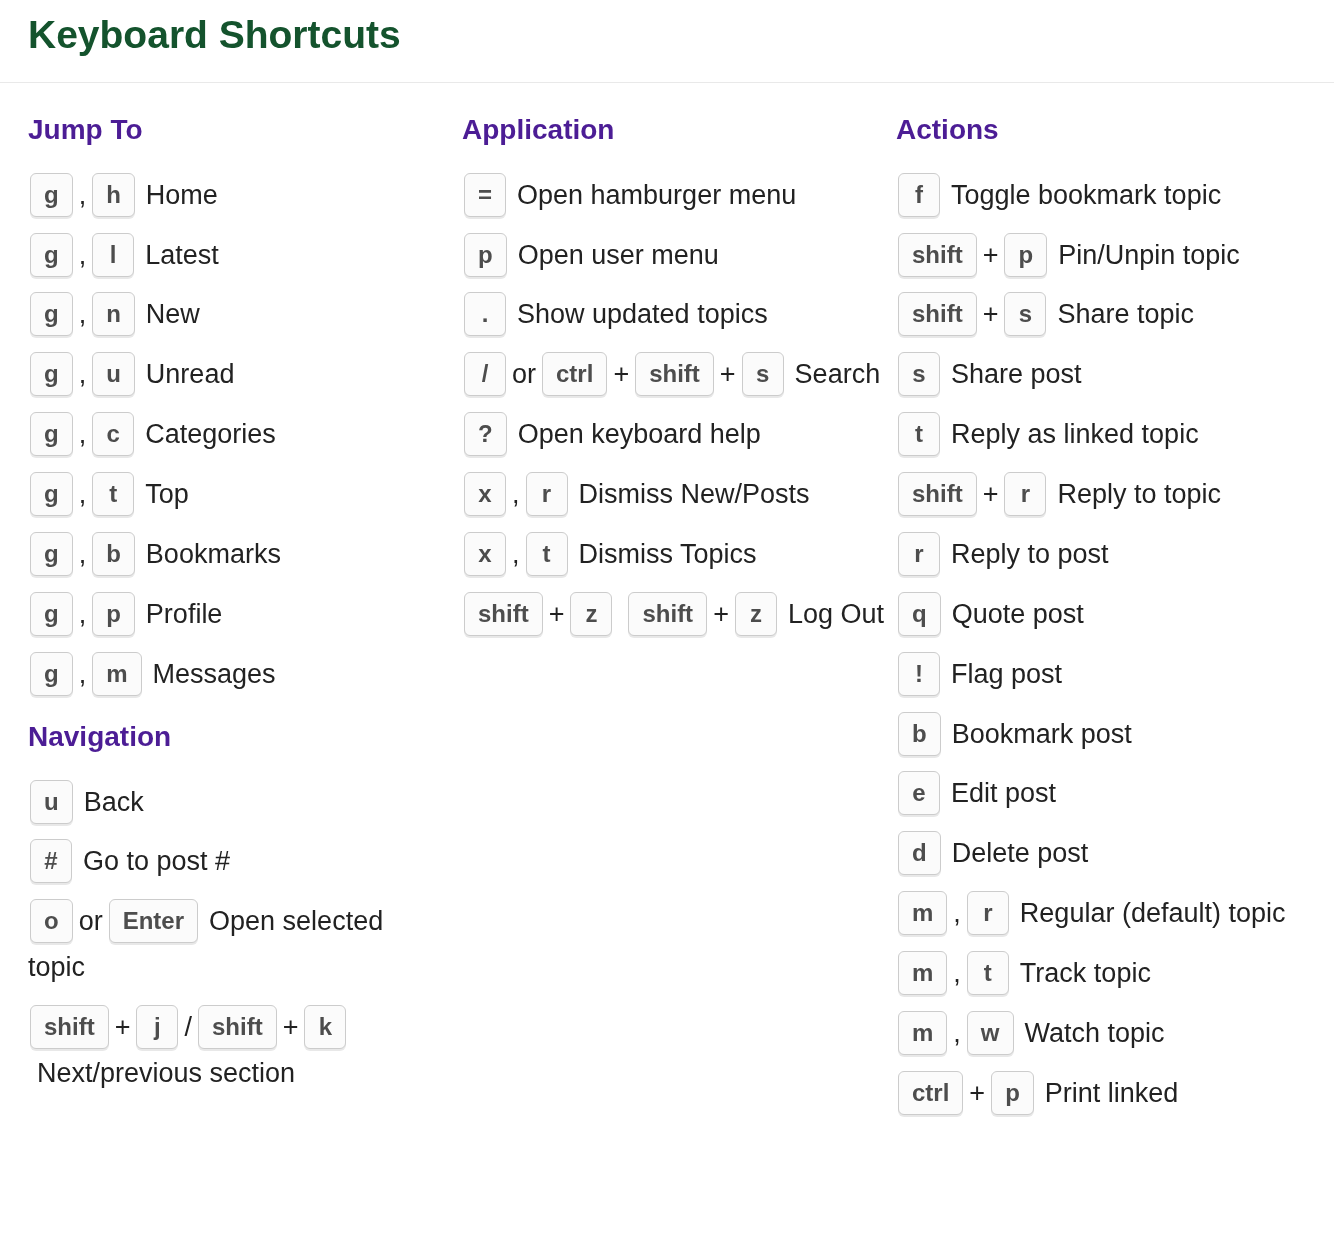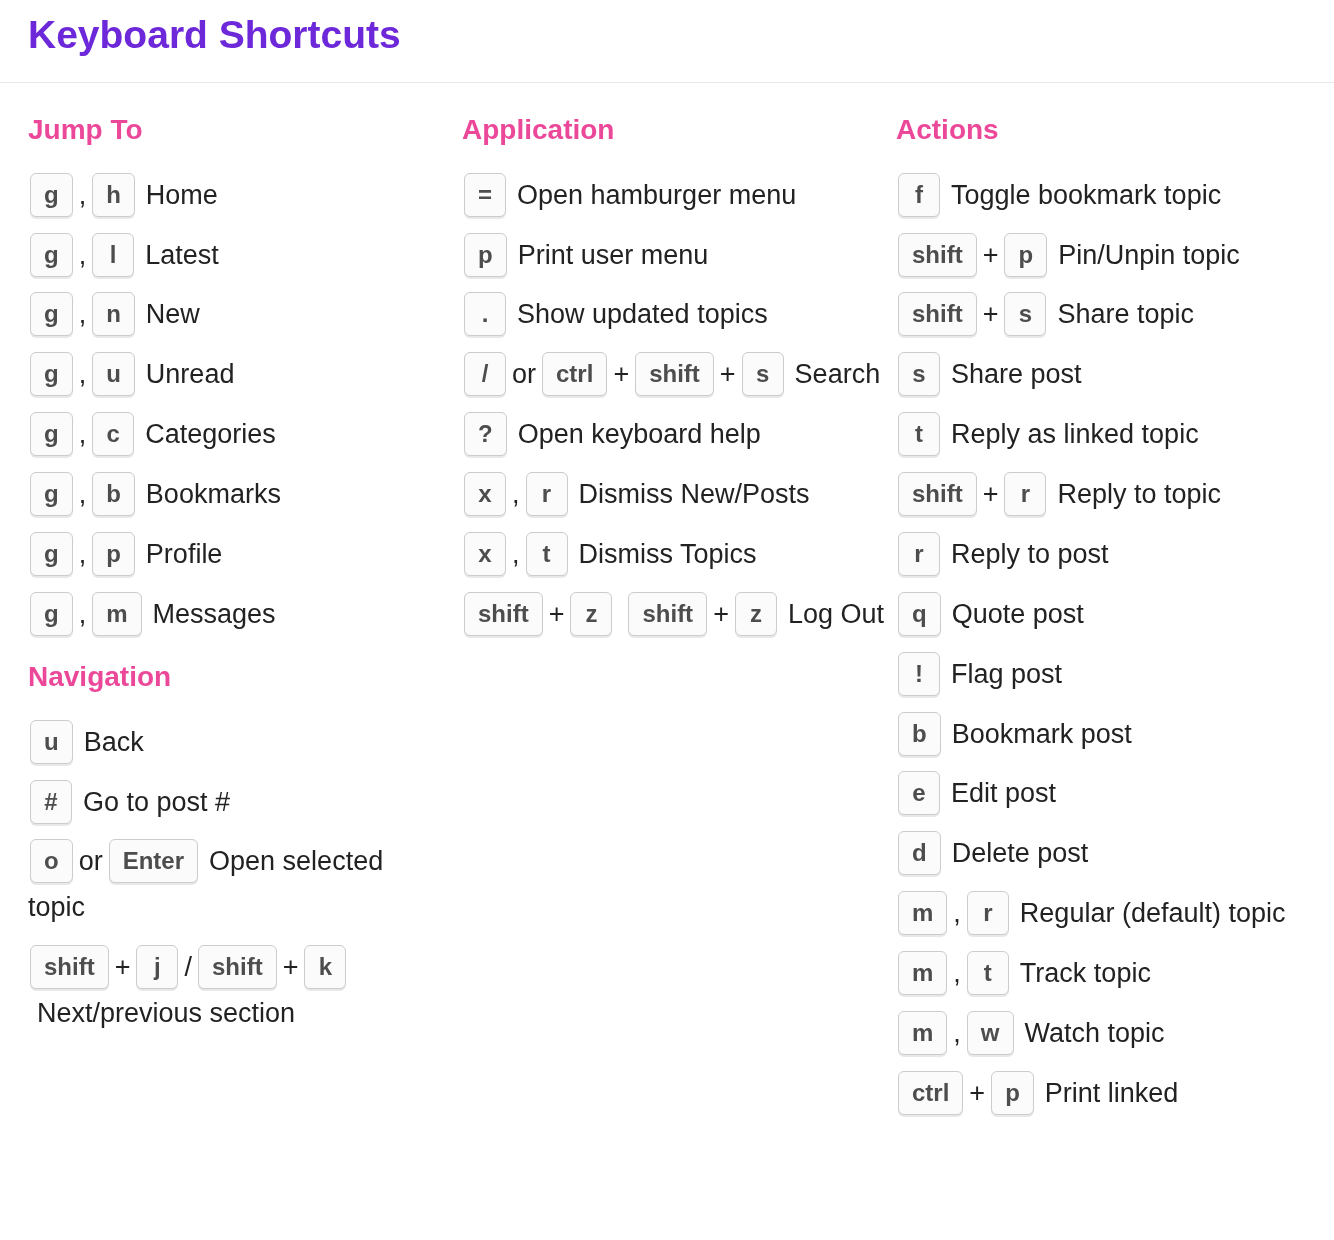--- a/index.html
+++ b/index.html
@@ -7,42 +7,42 @@
     background: #ffffff;
     font-family: "Liberation Sans", "DejaVu Sans", sans-serif;
     color: #222;
     width: 1334px;
   }
   .dialog { width: 1334px; height: 1240px; overflow: hidden; background: #fff; }
 
   h1.dialog-title {
     font-size: 39px;
     font-weight: bold;
-    color: #6d28d9;
+    color: #14532d;
     line-height: 1.2;
     padding: 12px 28px 23px 28px;
     letter-spacing: 0;
   }
   .divider {
     border-top: 1px solid #e9e9e9;
     width: 100%;
     height: 0;
   }
 
   .grid {
     display: flex;
     align-items: flex-start;
     padding: 30px 0 40px 28px;
   }
   .col { width: 434px; flex: 0 0 434px; }
 
   section h3 {
     font-size: 28px;
     font-weight: bold;
-    color: #ec4899;
+    color: #4c1d95;
     line-height: 34px;
     margin: 0 0 24px 0;
   }
   section.nav-section h3 { margin-top: 24px; }
 
   ul.shortcut-list { list-style: none; }
   ul.shortcut-list li {
     margin: 0 0 14px 0;
     font-size: 27px;
     line-height: 44px;
@@ -91,20 +91,21 @@
   <div class="grid">
     <div class="col">
       <section>
         <h3>Jump To</h3>
         <ul class="shortcut-list">
             <li><kbd>g</kbd><span class="sep">,</span><kbd>h</kbd><span class="desc">Home</span></li>
             <li><kbd>g</kbd><span class="sep">,</span><kbd>l</kbd><span class="desc">Latest</span></li>
             <li><kbd>g</kbd><span class="sep">,</span><kbd>n</kbd><span class="desc">New</span></li>
             <li><kbd>g</kbd><span class="sep">,</span><kbd>u</kbd><span class="desc">Unread</span></li>
             <li><kbd>g</kbd><span class="sep">,</span><kbd>c</kbd><span class="desc">Categories</span></li>
+            <li><kbd>g</kbd><span class="sep">,</span><kbd>t</kbd><span class="desc">Top</span></li>
             <li><kbd>g</kbd><span class="sep">,</span><kbd>b</kbd><span class="desc">Bookmarks</span></li>
             <li><kbd>g</kbd><span class="sep">,</span><kbd>p</kbd><span class="desc">Profile</span></li>
             <li><kbd>g</kbd><span class="sep">,</span><kbd>m</kbd><span class="desc">Messages</span></li>
           </ul>
       </section>
       <section class="nav-section">
         <h3>Navigation</h3>
         <ul class="shortcut-list">
             <li><kbd>u</kbd><span class="desc">Back</span></li>
             <li><kbd>#</kbd><span class="desc">Go to post #</span></li>
@@ -112,21 +113,21 @@
             <li><kbd>shift</kbd><span class="sep">+</span><kbd>j</kbd><span class="sep">/</span><kbd>shift</kbd><span class="sep">+</span><kbd>k</kbd><span class="desc">Next/previous section</span></li>
           </ul>
       </section>
     </div>
 
     <div class="col">
       <section>
         <h3>Application</h3>
         <ul class="shortcut-list">
             <li><kbd>=</kbd><span class="desc">Open hamburger menu</span></li>
-            <li><kbd>p</kbd><span class="desc">Print user menu</span></li>
+            <li><kbd>p</kbd><span class="desc">Open user menu</span></li>
             <li><kbd>.</kbd><span class="desc">Show updated topics</span></li>
             <li><kbd>/</kbd><span class="sep">or</span><kbd>ctrl</kbd><span class="sep">+</span><kbd>shift</kbd><span class="sep">+</span><kbd>s</kbd><span class="desc">Search</span></li>
             <li><kbd>?</kbd><span class="desc">Open keyboard help</span></li>
             <li><kbd>x</kbd><span class="sep">,</span><kbd>r</kbd><span class="desc">Dismiss New/Posts</span></li>
             <li><kbd>x</kbd><span class="sep">,</span><kbd>t</kbd><span class="desc">Dismiss Topics</span></li>
             <li><kbd>shift</kbd><span class="sep">+</span><kbd>z</kbd><span class="gap"></span><kbd>shift</kbd><span class="sep">+</span><kbd>z</kbd><span class="desc">Log Out</span></li>
           </ul>
       </section>
     </div>
 

